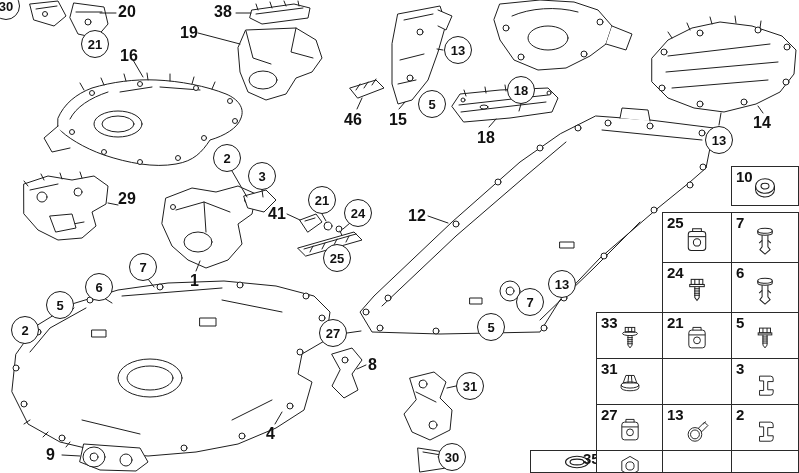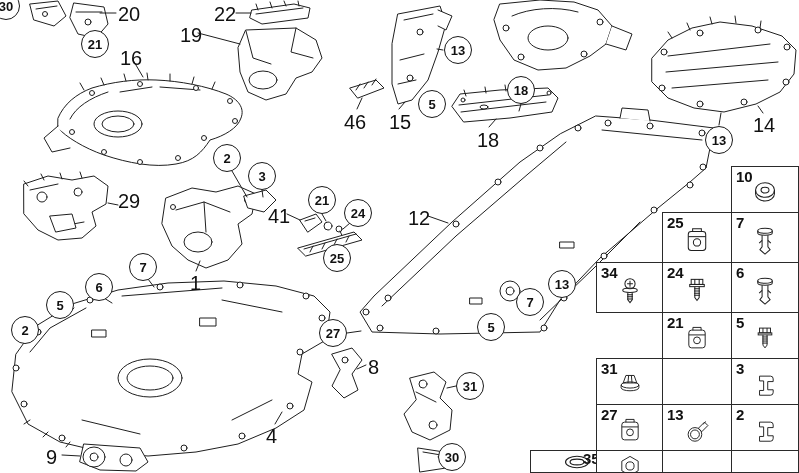--- a/index.html
+++ b/index.html
@@ -12,21 +12,21 @@
     stroke:#1f1f1f;stroke-width:1;fill:none;stroke-linejoin:round;stroke-linecap:round;
   }
   .art .p{fill:#ffffff;}
   .callout{
     position:absolute;width:28px;height:28px;box-sizing:border-box;
     border:1.7px solid #1a1a1a;border-radius:50%;background:#fff;
     display:flex;align-items:center;justify-content:center;
     font-weight:700;font-size:13px;line-height:1;z-index:3;
   }
   .plabel{
-    position:absolute;font-weight:400;font-size:20px;line-height:1;z-index:3;
+    position:absolute;font-weight:700;font-size:16px;line-height:1;z-index:3;
   }
   .gcell{
     position:absolute;box-sizing:border-box;border:1px solid #2a2a2a;
     background:#fff;z-index:2;overflow:hidden;
   }
   .gnum{position:absolute;top:2px;left:4px;font-weight:700;font-size:15px;line-height:1;}
   .gicon{position:absolute;left:50%;top:58%;transform:translate(-50%,-50%);stroke:#1f1f1f;fill:none;stroke-width:1.4;}
   .gicon-sm{position:absolute;left:28px;top:2px;stroke:#1f1f1f;fill:none;stroke-width:1.4;}
   .gicon-top{position:absolute;left:50%;top:2px;transform:translateX(-50%);stroke:#1f1f1f;fill:none;stroke-width:1.4;}
   .grow{display:flex;padding-left:48px;}
@@ -354,71 +354,71 @@
   <div class="callout" style="left:46px;top:291px">5</div>
   <div class="callout" style="left:11px;top:316px">2</div>
   <div class="callout" style="left:548px;top:270px">13</div>
   <div class="callout" style="left:516px;top:288px">7</div>
   <div class="callout" style="left:477px;top:313px">5</div>
   <div class="callout" style="left:319px;top:319px">27</div>
   <div class="callout" style="left:456px;top:372px">31</div>
   <div class="callout" style="left:438px;top:443px">30</div>
 
   <div class="plabel" style="left:118px;top:4px">20</div>
-  <div class="plabel" style="left:214px;top:4px">22</div>
+  <div class="plabel" style="left:214px;top:4px">38</div>
   <div class="plabel" style="left:180px;top:25px">19</div>
   <div class="plabel" style="left:120px;top:48px">16</div>
   <div class="plabel" style="left:344px;top:112px">46</div>
   <div class="plabel" style="left:389px;top:112px">15</div>
   <div class="plabel" style="left:477px;top:130px">18</div>
   <div class="plabel" style="left:753px;top:115px">14</div>
   <div class="plabel" style="left:118px;top:191px">29</div>
   <div class="plabel" style="left:268px;top:206px">41</div>
   <div class="plabel" style="left:408px;top:208px">12</div>
   <div class="plabel" style="left:190px;top:273px">1</div>
   <div class="plabel" style="left:368px;top:357px">8</div>
   <div class="plabel" style="left:266px;top:426px">4</div>
   <div class="plabel" style="left:46px;top:447px">9</div>
 
-  <div class="gcell" style="left:731px;top:166px;width:68px;height:47px">
+  <div class="gcell" style="left:731px;top:166px;width:68px;height:40px">
     <span class="gnum">10</span>
     <svg class="gicon" width="32" height="32" viewBox="0 0 44 44">
         <use href="#icon-grommet"></use>
       </svg>
   </div>
   <div class="gcell" style="left:731px;top:212px;width:68px;height:51px">
     <span class="gnum">7</span>
     <svg class="gicon" width="32" height="32" viewBox="0 0 44 44">
         <use href="#icon-rivet"></use>
       </svg>
   </div>
   <div class="gcell" style="left:662px;top:212px;width:70px;height:51px">
     <span class="gnum">25</span>
     <svg class="gicon" width="32" height="32" viewBox="0 0 44 44">
         <use href="#icon-speednut"></use>
       </svg>
   </div>
-  <div class="gcell" style="left:596px;top:262px;width:67px;height:51px">
-    <span class="gnum">34</span>
-    <svg class="gicon" width="32" height="32" viewBox="0 0 44 44">
-        <use href="#icon-screw34"></use>
-      </svg>
-  </div>
   <div class="gcell" style="left:662px;top:262px;width:70px;height:51px">
     <span class="gnum">24</span>
     <svg class="gicon" width="32" height="32" viewBox="0 0 44 44">
         <use href="#icon-hexscrew"></use>
       </svg>
   </div>
   <div class="gcell" style="left:731px;top:262px;width:68px;height:51px">
     <span class="gnum">6</span>
     <svg class="gicon" width="32" height="32" viewBox="0 0 44 44">
         <use href="#icon-rivet"></use>
       </svg>
   </div>
+  <div class="gcell" style="left:596px;top:312px;width:67px;height:47px">
+    <span class="gnum">33</span>
+    <svg class="gicon" width="30" height="30" viewBox="0 0 44 44">
+        <use href="#icon-flangescrew"></use>
+      </svg>
+  </div>
   <div class="gcell" style="left:662px;top:312px;width:70px;height:47px">
     <span class="gnum">21</span>
     <svg class="gicon" width="30" height="30" viewBox="0 0 44 44">
         <use href="#icon-speednut"></use>
       </svg>
   </div>
   <div class="gcell" style="left:731px;top:312px;width:68px;height:47px">
     <span class="gnum">5</span>
     <svg class="gicon" width="30" height="30" viewBox="0 0 44 44">
         <use href="#icon-hexscrew"></use>

